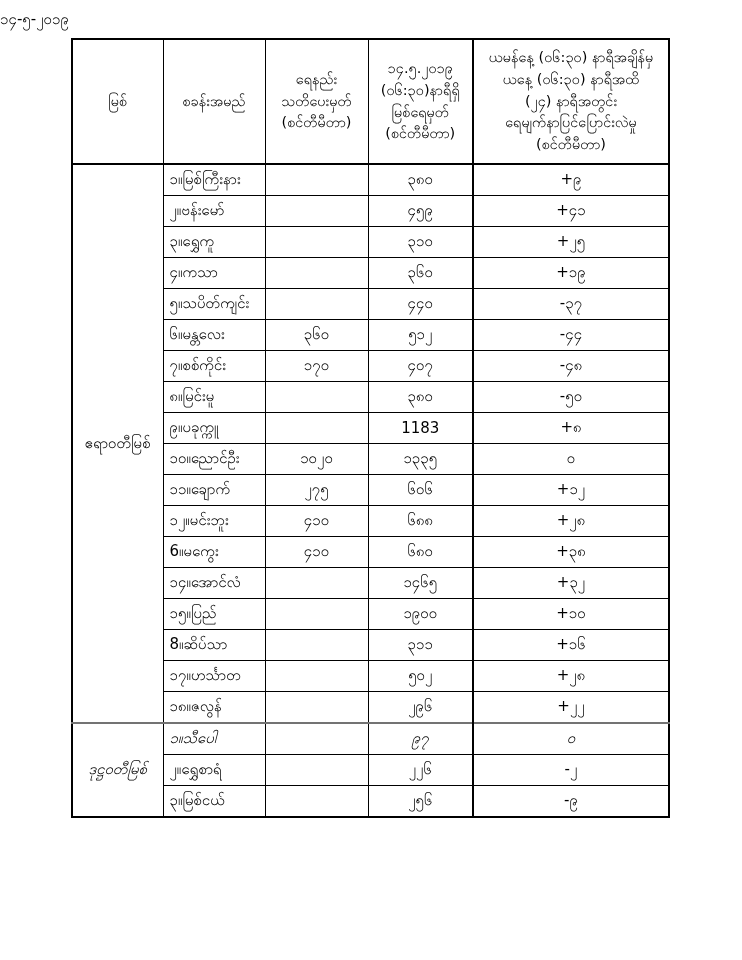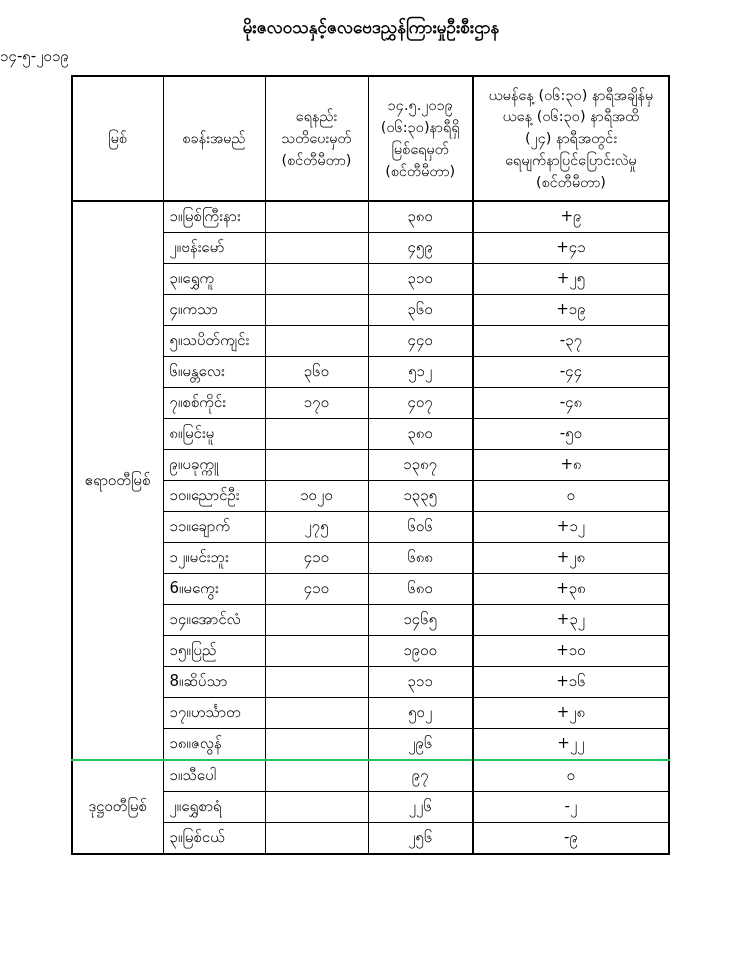--- a/index.html
+++ b/index.html
@@ -67,28 +67,27 @@
     margin-top: 32px;
   }
   .river-table tbody td {
     height: 30px;
     font-size: 15px;
     padding: 0 6px;
   }
   td.station { text-align: left; }
   td.num     { text-align: center; padding: 0 2px; }
   td.river   { text-align: center; font-size: 15px; padding: 0 2px; }
-  tr.section-start td { border-top: 2px solid #22c55e; }
+  tr.section-start td { border-top: 2px solid #737373; font-style: italic; }
 </style>
 </head>
 <body>
 
 <div class="page">
 
-  <div class="doc-title">မိုးဇလဝသနှင့်ဇလဗေဒညွှန်ကြားမှုဦးစီးဌာန</div>
 
 
   <div class="doc-date">၁၄-၅-၂၀၁၉</div>
 
   <table class="river-table">
     <colgroup>
       <col style="width:91px">
       <col style="width:102px">
       <col style="width:103px">
       <col style="width:105px">
@@ -158,21 +157,21 @@
         </tr>
         <tr>
           <td class="station">၈။မြင်းမူ</td>
           <td class="num"></td>
           <td class="num">၃၈၀</td>
           <td class="num">-၅၀</td>
         </tr>
         <tr>
           <td class="station">၉။ပခုက္ကူ</td>
           <td class="num"></td>
-          <td class="num">၁၃၈၇</td>
+          <td class="num">1183</td>
           <td class="num">+၈</td>
         </tr>
         <tr>
           <td class="station">၁၀။ညောင်ဦး</td>
           <td class="num">၁၀၂၀</td>
           <td class="num">၁၃၃၅</td>
           <td class="num">၀</td>
         </tr>
         <tr>
           <td class="station">၁၁။ချောက်</td>

